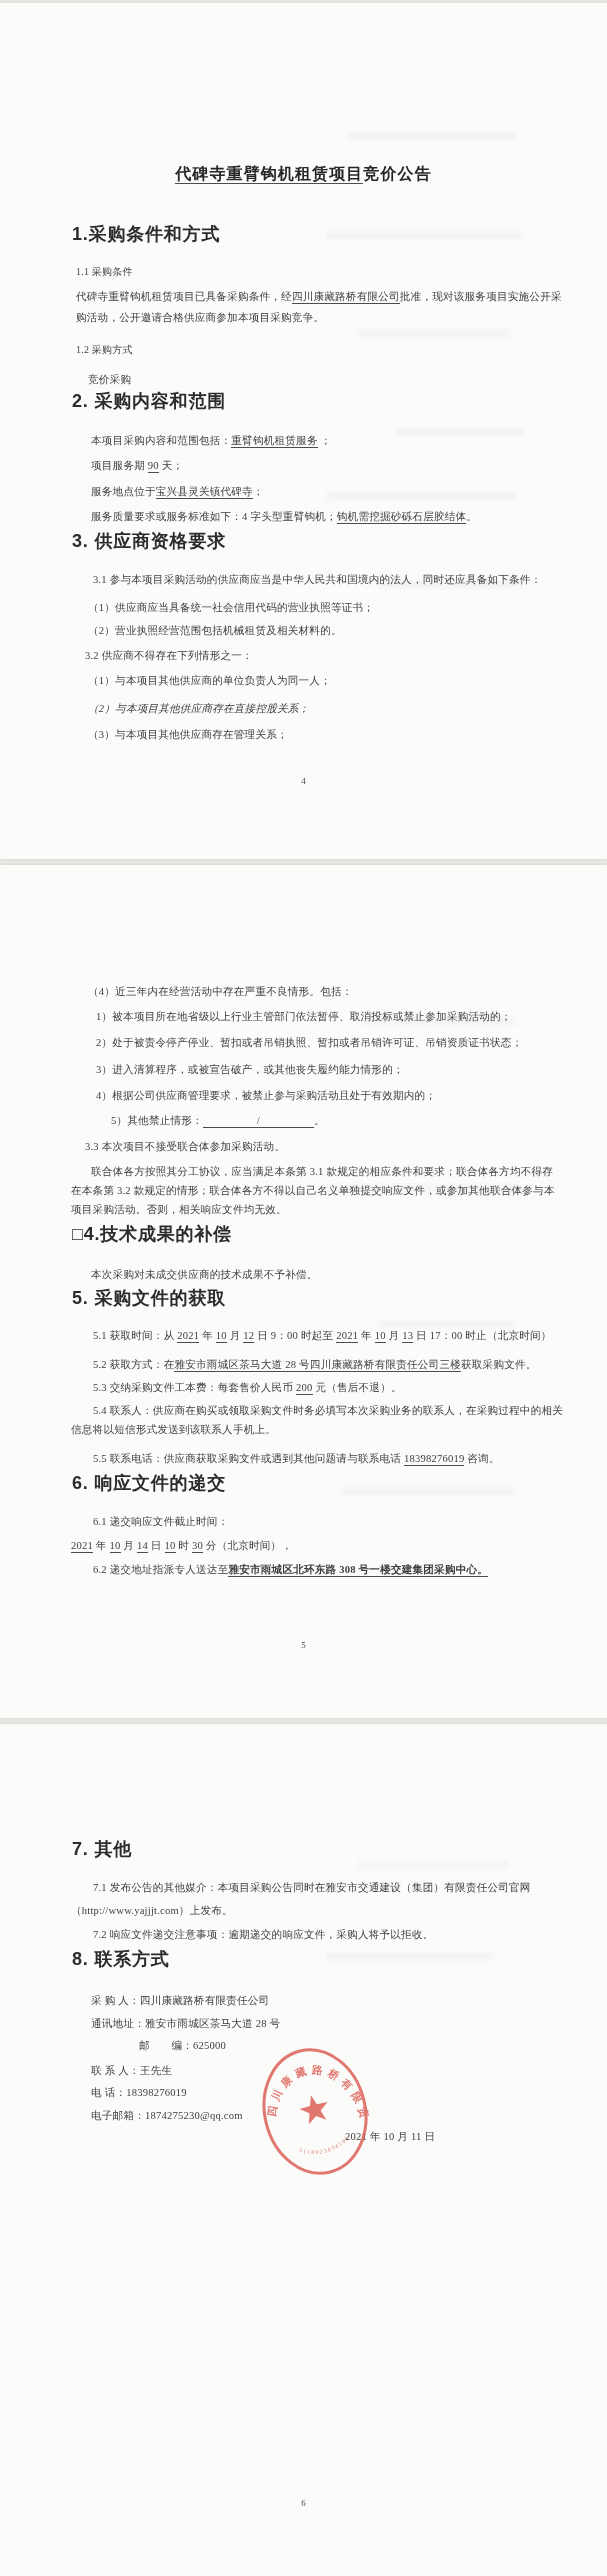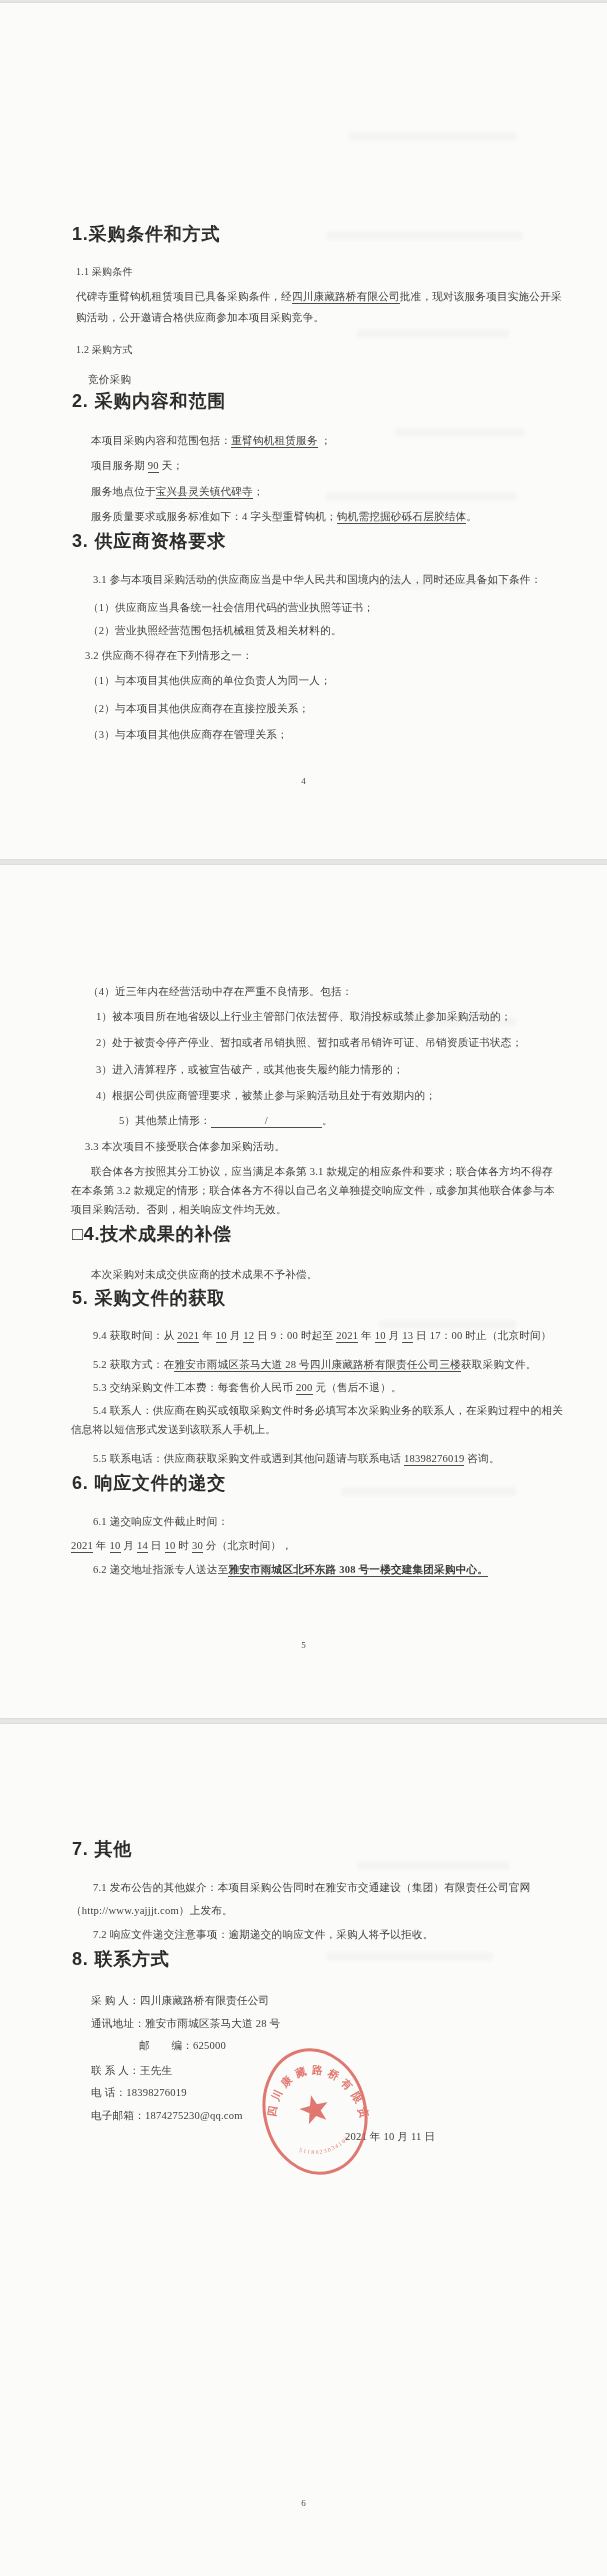--- a/index.html
+++ b/index.html
@@ -41,69 +41,70 @@
 <div class="canvas">
 
   <div class="page" style="top:3px;height:856px;">
     <div class="ghost" style="left:349px;top:129px;width:167px;height:9px;"></div>
     <div class="ghost" style="left:326px;top:228px;width:197px;height:9px;"></div>
     <div class="ghost" style="left:357px;top:326px;width:152px;height:9px;"></div>
     <div class="ghost" style="left:395px;top:425px;width:129px;height:9px;"></div>
     <div class="ghost" style="left:326px;top:489px;width:190px;height:9px;"></div>
     <div class="ghost" style="left:379px;top:577px;width:144px;height:9px;"></div>
 
+    <div class="ln title" style="top:162px;"><span class="u">代碑寺重臂钩机租赁项目</span><span>竞价公告</span></div>
 
     <div class="ln h" style="left:72px;top:221px;">1.采购条件和方式</div>
     <div class="ln small" style="left:76px;top:263px;">1.1 采购条件</div>
     <div class="ln" style="left:76px;top:288px;"><span>代碑寺重臂钩机租赁项目已具备采购条件，经</span><span class="u">四川康藏路桥有限公司</span><span>批准，现对该服务项目实施公开采</span></div>
     <div class="ln" style="left:76px;top:309px;">购活动，公开邀请合格供应商参加本项目采购竞争。</div>
     <div class="ln small" style="left:76px;top:341px;">1.2 采购方式</div>
     <div class="ln" style="left:88px;top:371px;">竞价采购</div>
 
     <div class="ln h" style="left:72px;top:388px;">2. 采购内容和范围</div>
     <div class="ln" style="left:91px;top:432px;"><span>本项目采购内容和范围包括：</span><span class="u">重臂钩机租赁服务</span><span> ；</span></div>
     <div class="ln" style="left:91px;top:457px;"><span>项目服务期 </span><span class="u">90</span><span> 天；</span></div>
     <div class="ln" style="left:91px;top:483px;"><span>服务地点位于</span><span class="u">宝兴县灵关镇代碑寺</span><span>；</span></div>
     <div class="ln" style="left:91px;top:508px;"><span>服务质量要求或服务标准如下：4 字头型重臂钩机；</span><span class="u">钩机需挖掘砂砾石层胶结体</span><span>。</span></div>
 
     <div class="ln h" style="left:72px;top:528px;">3.  供应商资格要求</div>
     <div class="ln" style="left:93px;top:571px;">3.1 参与本项目采购活动的供应商应当是中华人民共和国境内的法人，同时还应具备如下条件：</div>
     <div class="ln" style="left:88px;top:599px;">（1）供应商应当具备统一社会信用代码的营业执照等证书；</div>
     <div class="ln" style="left:88px;top:622px;">（2）营业执照经营范围包括机械租赁及相关材料的。</div>
     <div class="ln" style="left:85px;top:647px;">3.2 供应商不得存在下列情形之一：</div>
     <div class="ln" style="left:88px;top:672px;">（1）与本项目其他供应商的单位负责人为同一人；</div>
-    <div class="ln" style="left:88px;top:700px;">（2）与本项目其他供应商存在直接控股关系；</div>
+    <div class="ln" style="left:88px;top:700px;font-style:italic;">（2）与本项目其他供应商存在直接控股关系；</div>
     <div class="ln" style="left:88px;top:726px;">（3）与本项目其他供应商存在管理关系；</div>
 
     <div class="ln pageno" style="top:773px;">4</div>
   </div>
 
   <div class="page" style="top:865px;height:853px;">
     <div class="ghost" style="left:364px;top:152px;width:152px;height:9px;"></div>
     <div class="ghost" style="left:326px;top:319px;width:190px;height:9px;"></div>
     <div class="ghost" style="left:379px;top:455px;width:137px;height:9px;"></div>
     <div class="ghost" style="left:341px;top:622px;width:175px;height:9px;"></div>
 
     <div class="ln" style="left:88px;top:121px;">（4）近三年内在经营活动中存在严重不良情形。包括：</div>
     <div class="ln" style="left:96px;top:146px;">1）被本项目所在地省级以上行业主管部门依法暂停、取消投标或禁止参加采购活动的；</div>
     <div class="ln" style="left:96px;top:172px;">2）处于被责令停产停业、暂扣或者吊销执照、暂扣或者吊销许可证、吊销资质证书状态；</div>
     <div class="ln" style="left:96px;top:199px;">3）进入清算程序，或被宣告破产，或其他丧失履约能力情形的；</div>
     <div class="ln" style="left:96px;top:225px;">4）根据公司供应商管理要求，被禁止参与采购活动且处于有效期内的；</div>
-    <div class="ln" style="left:100px;top:250px;padding-left:19px;"><span>5）其他禁止情形：</span><span class="u">　　　　　/　　　　　</span><span>。</span></div>
+    <div class="ln" style="left:92px;top:250px;padding-left:19px;"><span>5）其他禁止情形：</span><span class="u">　　　　　/　　　　　</span><span>。</span></div>
 
     <div class="ln" style="left:85px;top:276px;">3.3  本次项目不接受联合体参加采购活动。</div>
     <div class="ln" style="left:91px;top:301px;">联合体各方按照其分工协议，应当满足本条第 3.1 款规定的相应条件和要求；联合体各方均不得存</div>
     <div class="ln" style="left:71px;top:320px;">在本条第 3.2 款规定的情形；联合体各方不得以自己名义单独提交响应文件，或参加其他联合体参与本</div>
     <div class="ln" style="left:71px;top:339px;">项目采购活动。否则，相关响应文件均无效。</div>
 
     <div class="ln h" style="left:72px;top:359px;">□4.技术成果的补偿</div>
     <div class="ln" style="left:91px;top:404px;">本次采购对未成交供应商的技术成果不予补偿。</div>
 
     <div class="ln h" style="left:72px;top:423px;">5. 采购文件的获取</div>
-    <div class="ln" style="left:93px;top:465px;"><span>9.4 获取时间：从 </span><span class="u">2021</span><span> 年 </span><span class="u">10</span><span> 月 </span><span class="u">12</span><span> 日 9：00 时起至 </span><span class="u">2021</span><span> 年 </span><span class="u">10</span><span> 月 </span><span class="u">13</span><span> 日 17：00 时止（北京时间）</span></div>
+    <div class="ln" style="left:93px;top:465px;"><span>5.1 获取时间：从 </span><span class="u">2021</span><span> 年 </span><span class="u">10</span><span> 月 </span><span class="u">12</span><span> 日 9：00 时起至 </span><span class="u">2021</span><span> 年 </span><span class="u">10</span><span> 月 </span><span class="u">13</span><span> 日 17：00 时止（北京时间）</span></div>
     <div class="ln" style="left:93px;top:494px;"><span>5.2 获取方式：在</span><span class="u">雅安市雨城区茶马大道 28 号四川康藏路桥有限责任公司三楼</span><span>获取采购文件。</span></div>
     <div class="ln" style="left:93px;top:517px;text-align:center;"><span>5.3 交纳采购文件工本费：每套售价人民币 </span><span class="u">200</span><span> 元（售后不退）。</span></div>
     <div class="ln" style="left:93px;top:540px;">5.4 联系人：供应商在购买或领取采购文件时务必填写本次采购业务的联系人，在采购过程中的相关</div>
     <div class="ln" style="left:71px;top:559px;">信息将以短信形式发送到该联系人手机上。</div>
     <div class="ln" style="left:93px;top:588px;"><span>5.5 联系电话：供应商获取采购文件或遇到其他问题请与联系电话 </span><span class="u">18398276019</span><span> 咨询。</span></div>
 
     <div class="ln h" style="left:72px;top:608px;">6. 响应文件的递交</div>
     <div class="ln" style="left:93px;top:651px;">6.1 递交响应文件截止时间：</div>
     <div class="ln" style="left:71px;top:675px;"><span class="u">2021</span><span> 年 </span><span class="u">10</span><span> 月 </span><span class="u">14</span><span> 日 </span><span class="u">10</span><span> 时 </span><span class="u">30</span><span> 分（北京时间），</span></div>
     <div class="ln" style="left:93px;top:699px;"><span>6.2 递交地址指派专人送达至</span><span class="u b">雅安市雨城区北环东路 308 号一楼交建集团采购中心。</span></div>

